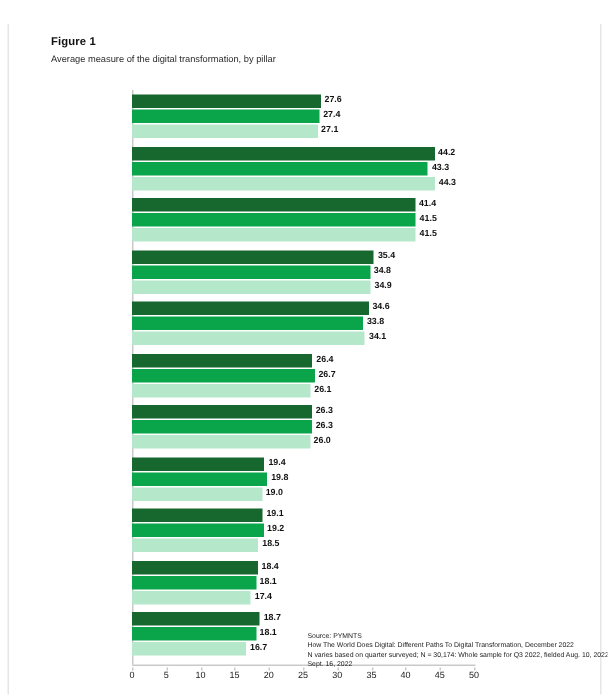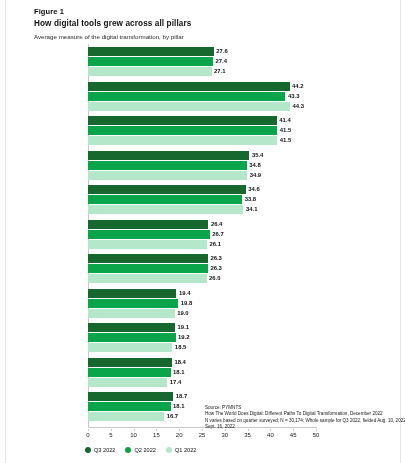--- a/index.html
+++ b/index.html
@@ -10,21 +10,21 @@
   body {
     width: 405px;
     height: 463px;
     font-family: "Liberation Sans", sans-serif;
     color: #000000;
     overflow: hidden;
     position: relative;
   }
   .page {
     position: absolute;
-    left: 0; top: 0;
+    left: 0; top: 16px;
     width: 405px;
     height: 352px;
     background: #ffffff;
     box-sizing: border-box;
   }
   .edge-left {
     position: absolute;
     left: 0; top: 0;
     width: 5px; height: 463px;
     background: #ffffff;
@@ -197,21 +197,20 @@
 </style>
 </head>
 <body>
 
 <div class="page">
   <div class="edge-left"></div>
   <div class="edge-right"></div>
 
   <div class="header">
     <div class="fig-label">Figure 1</div>
-    <div class="fig-title">How digital tools grew across all pillars</div>
     <div class="fig-sub">Average measure of the digital transformation, by pillar</div>
   </div>
 
   <div class="chart">
     <div class="axis-line"></div>
     <div class="axis-baseline"></div>
     <div class="plot" id="plot-area">
         <div class="group" style="top: 3px;">
           <div class="bar-row">
             <div class="bar s0" style="width: 125.856px;"></div>

